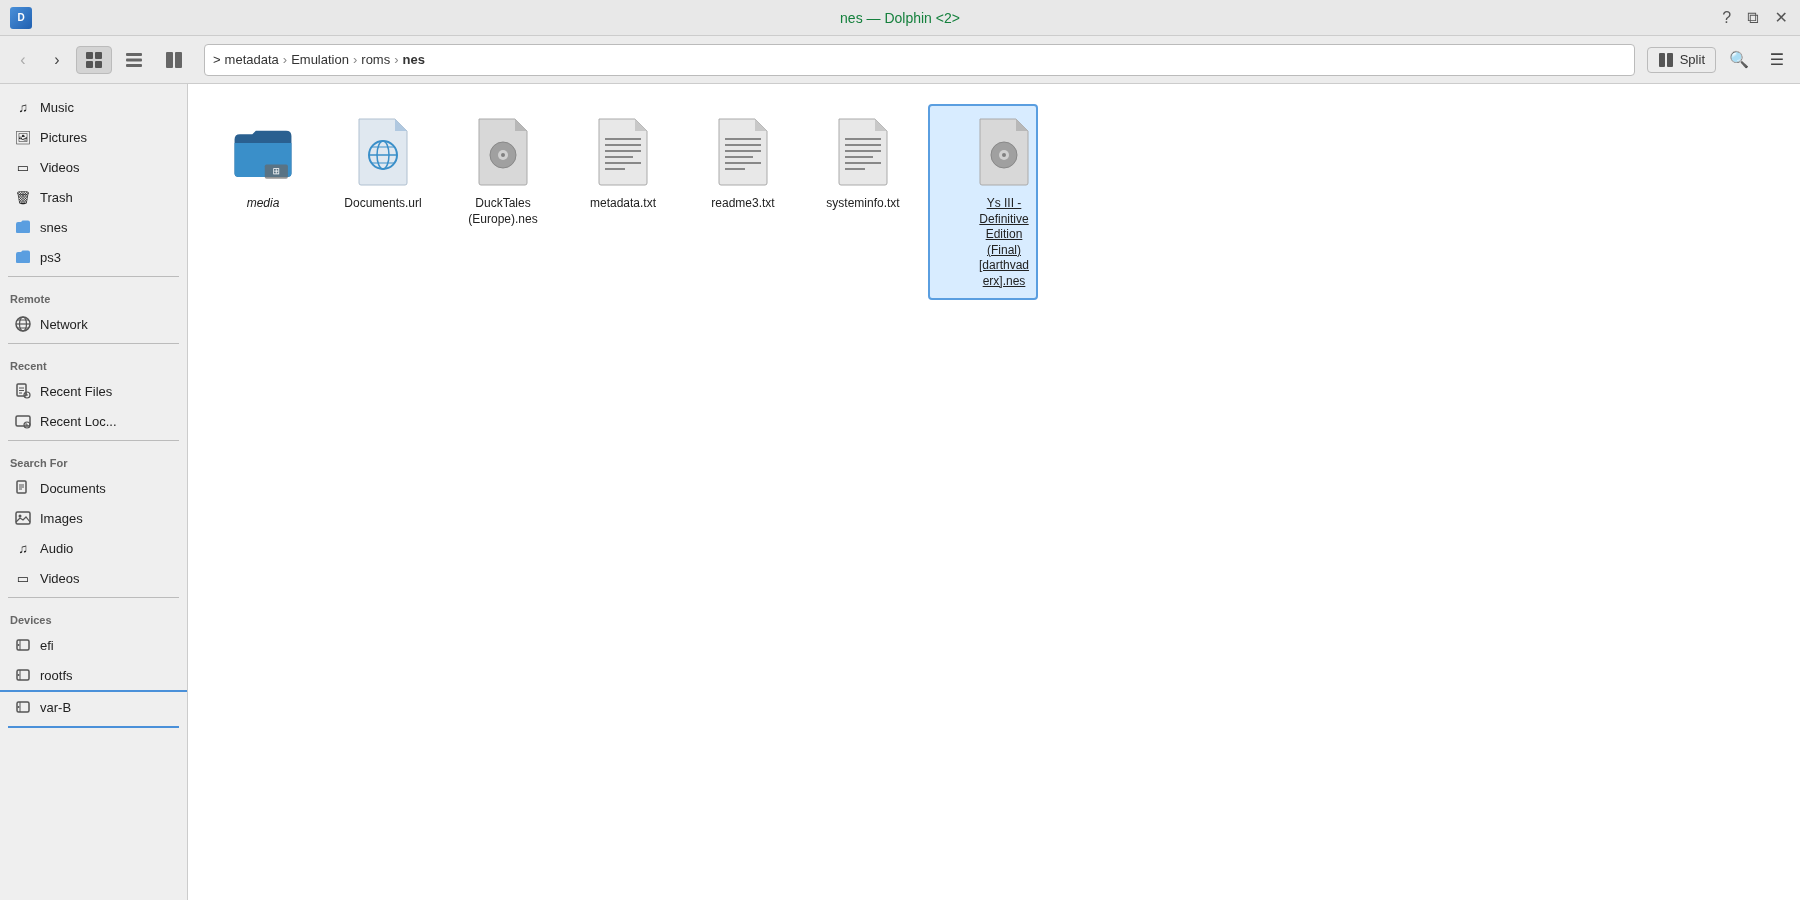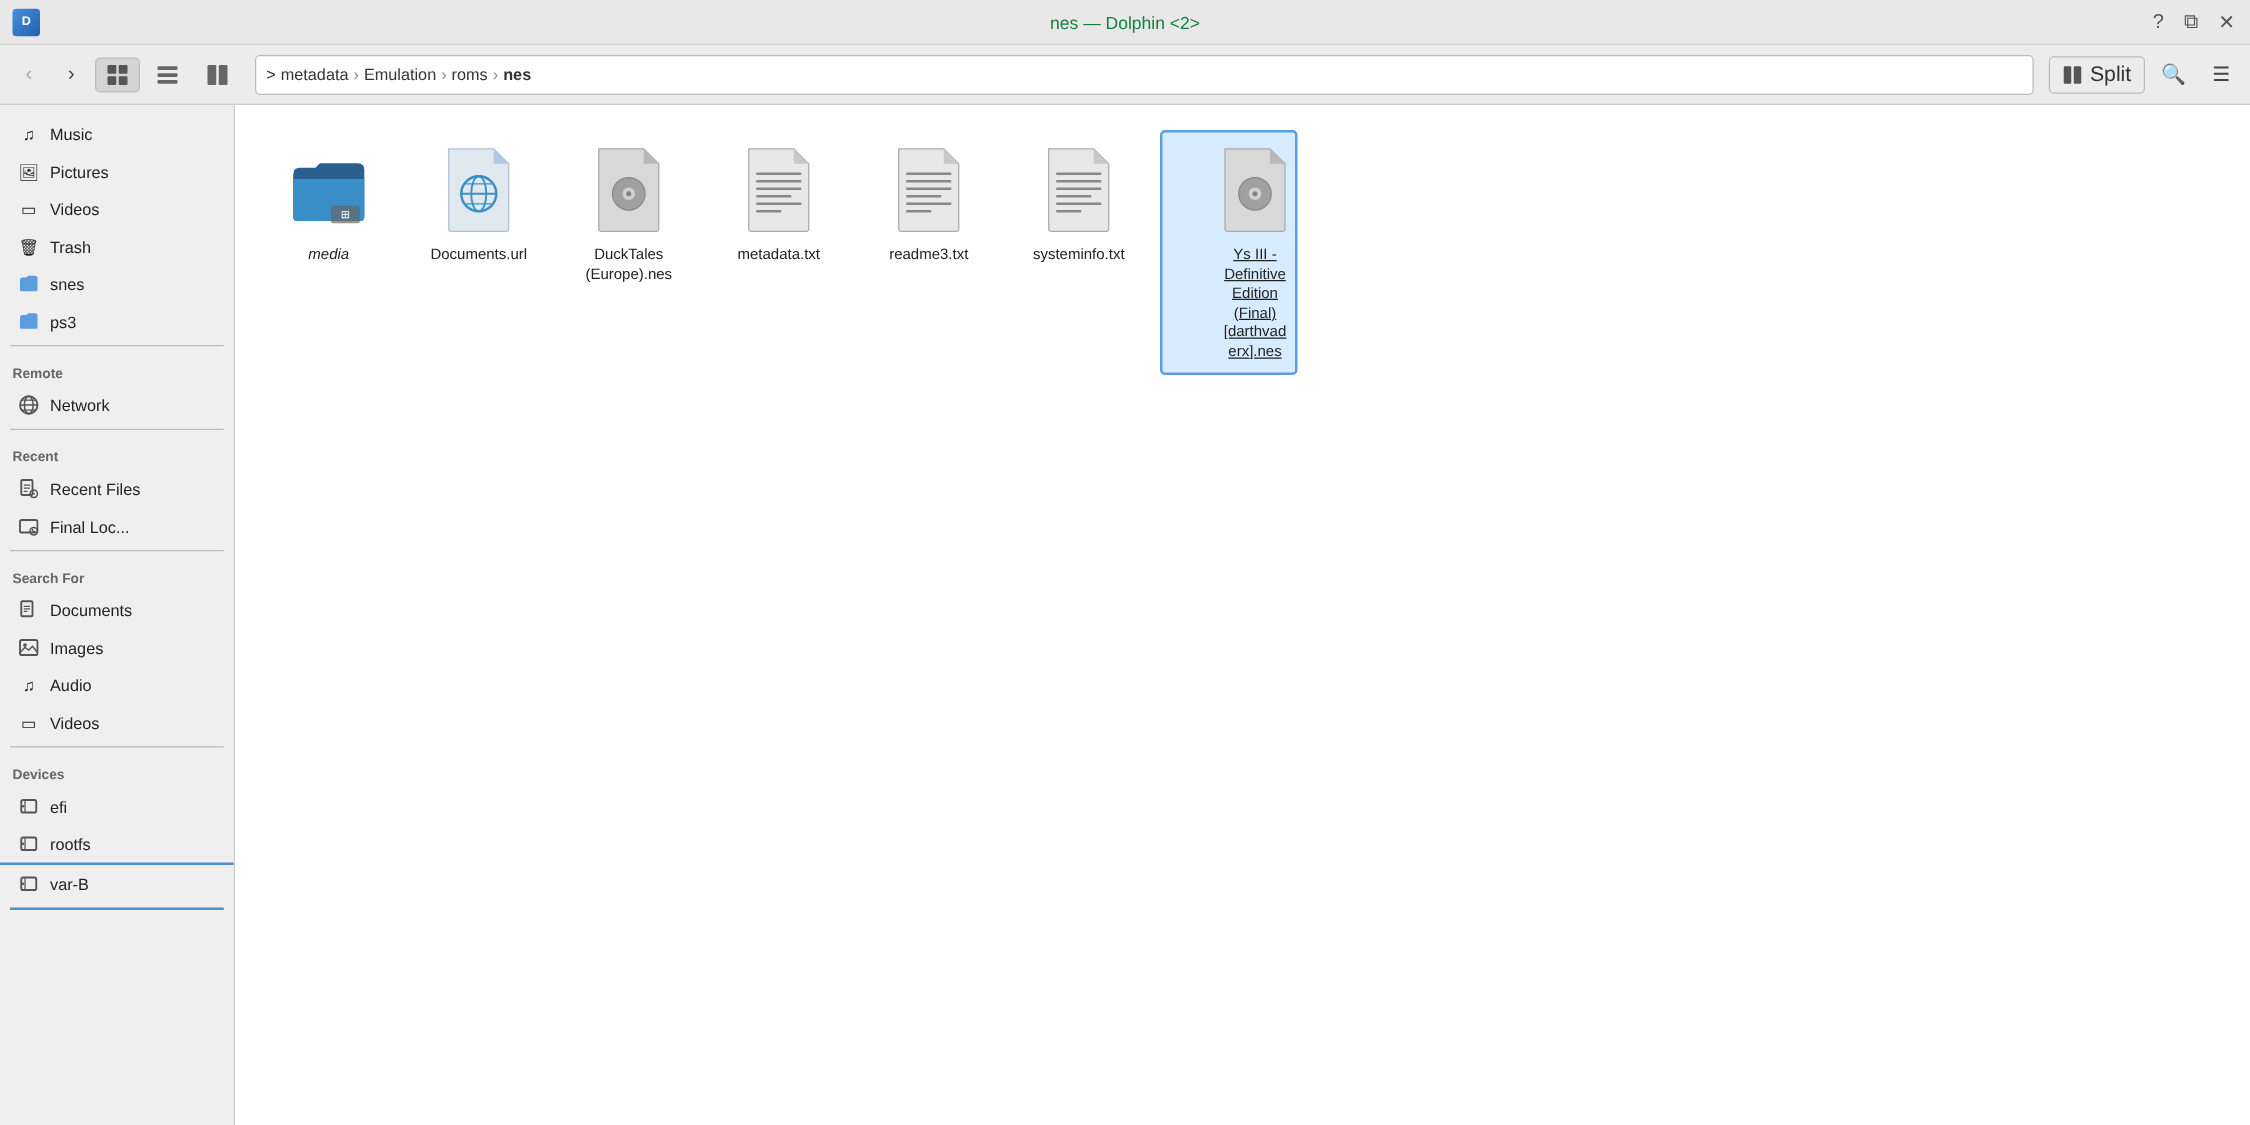--- a/index.html
+++ b/index.html
@@ -118,21 +118,21 @@
       display: flex;
       align-items: center;
       gap: 8px;
       margin-left: auto;
     }
     .split-btn {
       background: none;
       border: 1px solid #bbb;
       border-radius: 4px;
       padding: 4px 10px;
-      font-size: 17px;
+      font-size: 13px;
       cursor: pointer;
       display: flex;
       align-items: center;
       gap: 6px;
       color: #333;
     }
 
     
     .main-content {
       display: flex;
@@ -362,21 +362,21 @@
     </div>
     <div class="sidebar-item">
       <span class="sidebar-icon">
         <svg width="16" height="16" viewBox="0 0 16 16">
           <rect x="1" y="3" width="14" height="10" rx="1.5" fill="none" stroke="#555" stroke-width="1.5"></rect>
           <circle cx="12" cy="12" r="3" fill="none" stroke="#555" stroke-width="1.2"></circle>
           <line x1="11" y1="10" x2="11" y2="12" stroke="#555" stroke-width="1"></line>
           <line x1="11" y1="12" x2="13" y2="12" stroke="#555" stroke-width="1"></line>
         </svg>
       </span>
-      <span>Final Loc...</span>
+      <span>Recent Loc...</span>
     </div>
 
     <div class="sidebar-divider"></div>
 
     <div class="sidebar-section-header">Search For</div>
     <div class="sidebar-item">
       <span class="sidebar-icon">
         <svg width="16" height="16" viewBox="0 0 16 16">
           <rect x="2" y="1" width="9" height="12" rx="1" fill="none" stroke="#555" stroke-width="1.5"></rect>
           <line x1="4" y1="5" x2="9" y2="5" stroke="#555" stroke-width="1"></line>

